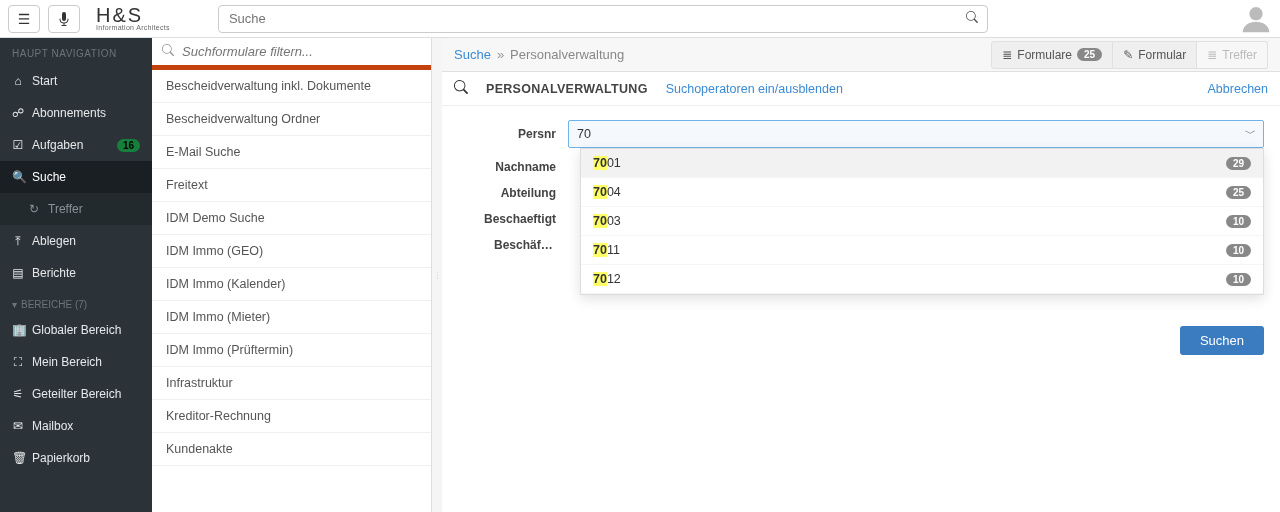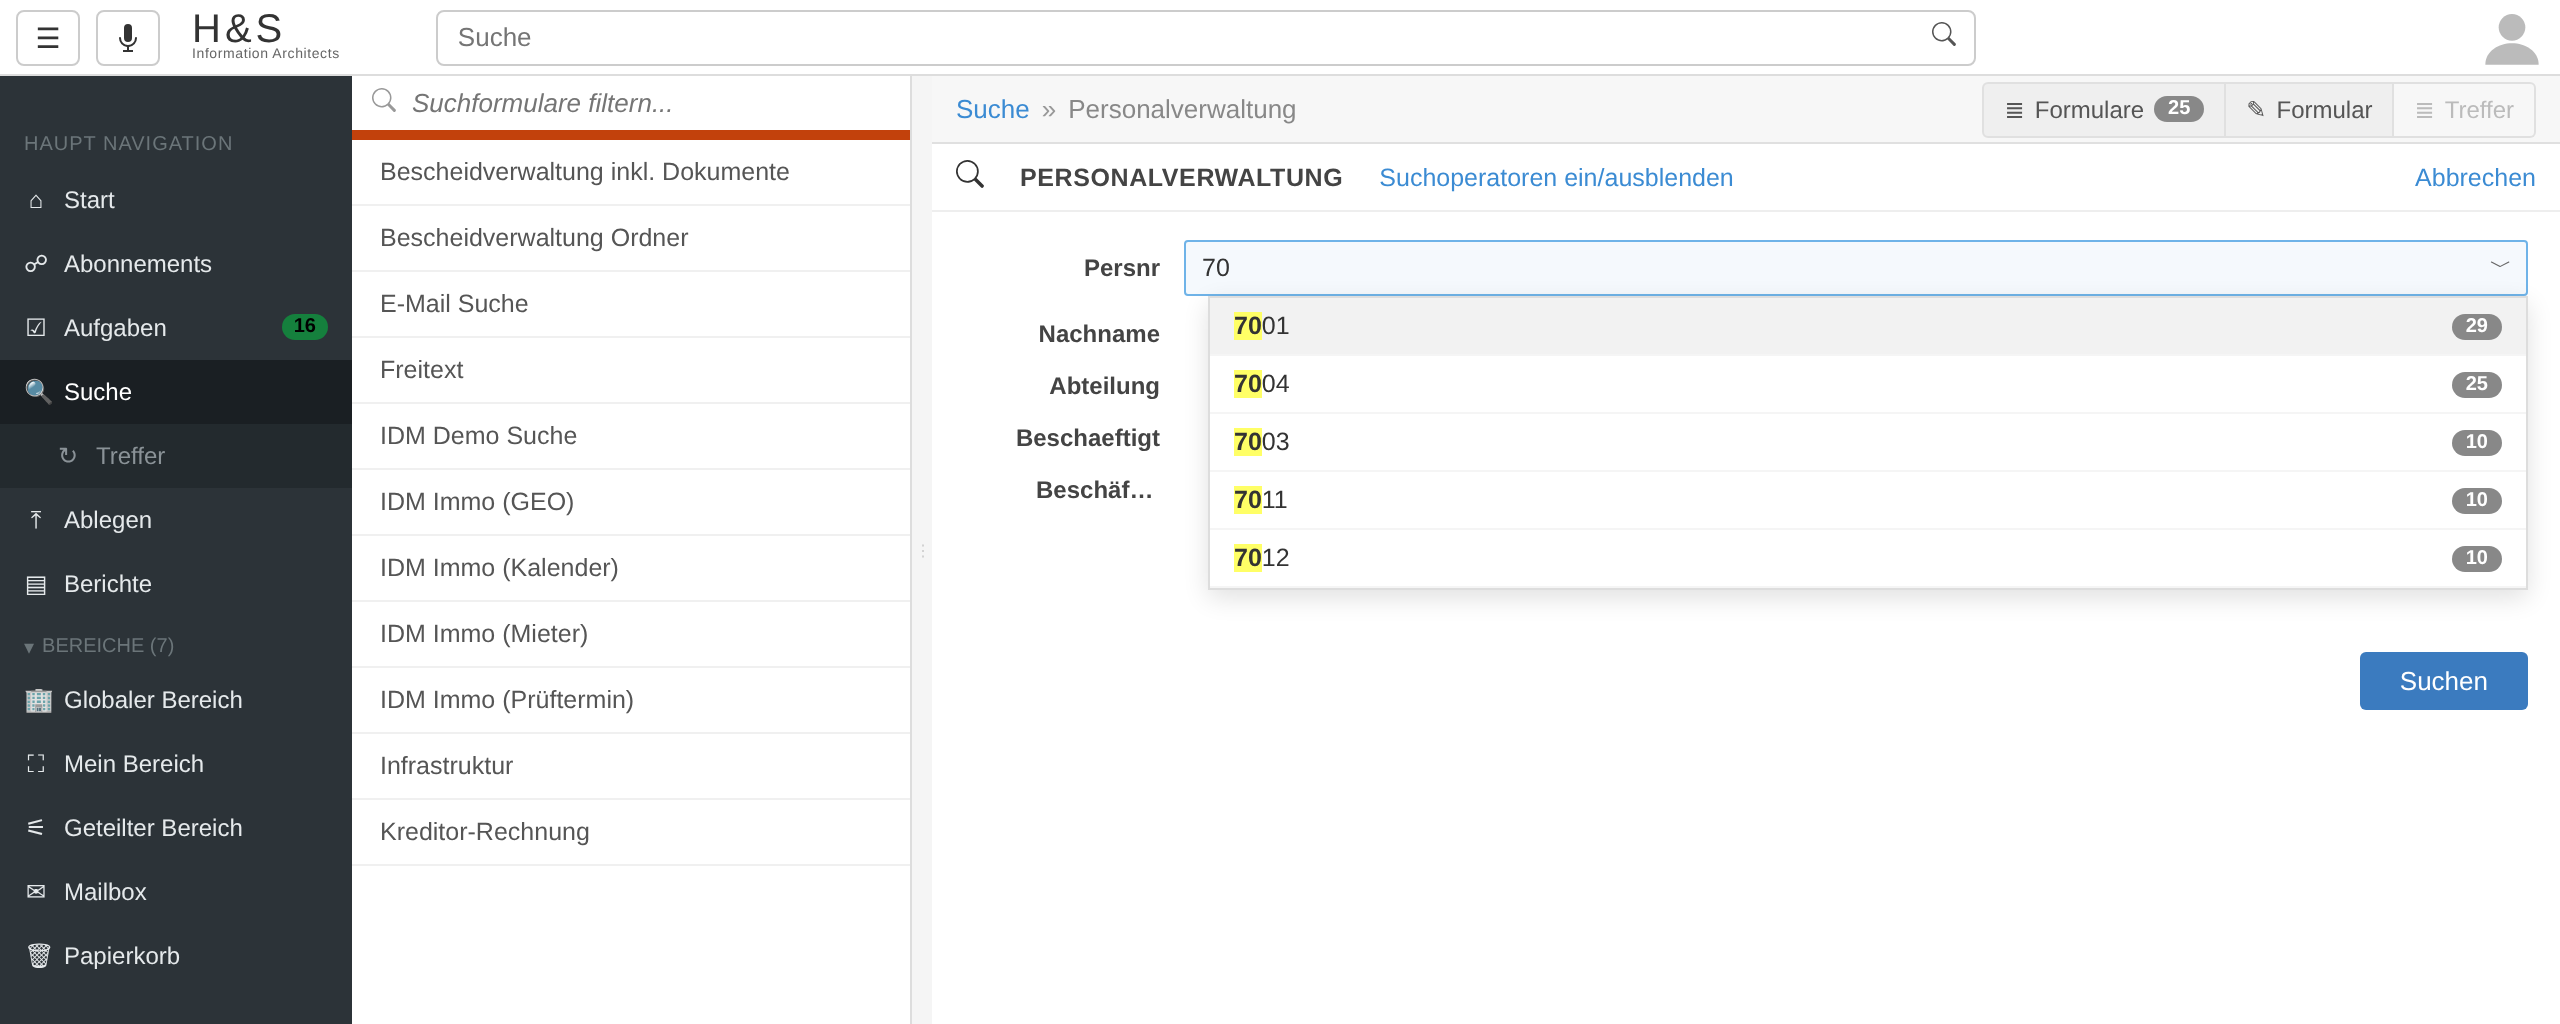--- a/index.html
+++ b/index.html
@@ -14,21 +14,21 @@
 .search-wrap { flex: 0 0 770px; height: 28px; border: 1px solid #ccc; border-radius: 4px; display: flex; align-items: center; background: #fff; }
 .search-wrap input { flex: 1; border: none; outline: none; padding: 0 10px; font-size: 13px; color: #555; }
 .search-wrap .si { width: 30px; text-align: center; color: #555; font-size: 13px; }
 .spacer { flex: 1; }
 .avatar { width: 32px; height: 32px; color: #bbb; }
 
 
 .content { display: flex; height: calc(512px - 38px); }
 
 
-.sidenav { width: 176px; background: #2c3338; color: #c8cdd0; display: flex; flex-direction: column; font-size: 12px; justify-content: center; }
+.sidenav { width: 152px; background: #2c3338; color: #c8cdd0; display: flex; flex-direction: column; font-size: 12px; }
 .sidenav .section-title { padding: 10px 12px 6px; color: #6b7579; font-size: 10px; text-transform: uppercase; letter-spacing: 0.5px; }
 .sidenav .nav-item { padding: 9px 12px; display: flex; align-items: center; gap: 8px; cursor: pointer; color: #e5e9eb; }
 .sidenav .nav-item.sub { padding-left: 28px; color: #8a9297; background: #232a2e; }
 .sidenav .nav-item.active { background: #1a1f23; color: #fff; }
 .sidenav .nav-item .ico { width: 12px; text-align: center; font-size: 12px; }
 .sidenav .nav-item .label { flex: 1; }
 .sidenav .nav-item .badge { background: #15803d; color: #000; border-radius: 8px; padding: 1px 6px; font-size: 10px; font-weight: bold; }
 .sidenav .bereiche { padding: 10px 12px 4px; color: #6b7579; font-size: 10px; text-transform: uppercase; display: flex; align-items: center; gap: 4px; }
 
 
@@ -184,20 +184,21 @@
         <div class="mid-item">Bescheidverwaltung Ordner</div>
         <div class="mid-item">E-Mail Suche</div>
         <div class="mid-item">Freitext</div>
         <div class="mid-item">IDM Demo Suche</div>
         <div class="mid-item">IDM Immo (GEO)</div>
         <div class="mid-item">IDM Immo (Kalender)</div>
         <div class="mid-item">IDM Immo (Mieter)</div>
         <div class="mid-item">IDM Immo (Prüftermin)</div>
         <div class="mid-item">Infrastruktur</div>
         <div class="mid-item">Kreditor-Rechnung</div>
+        <div class="mid-item">Kundenakte</div>
       </div>
   </div>
 
   <div class="gutter">⋮</div>
 
   <div class="main">
     <div class="breadbar">
       <a href="#">Suche</a>
       <span class="sep">»</span>
       <span class="current">Personalverwaltung</span>

